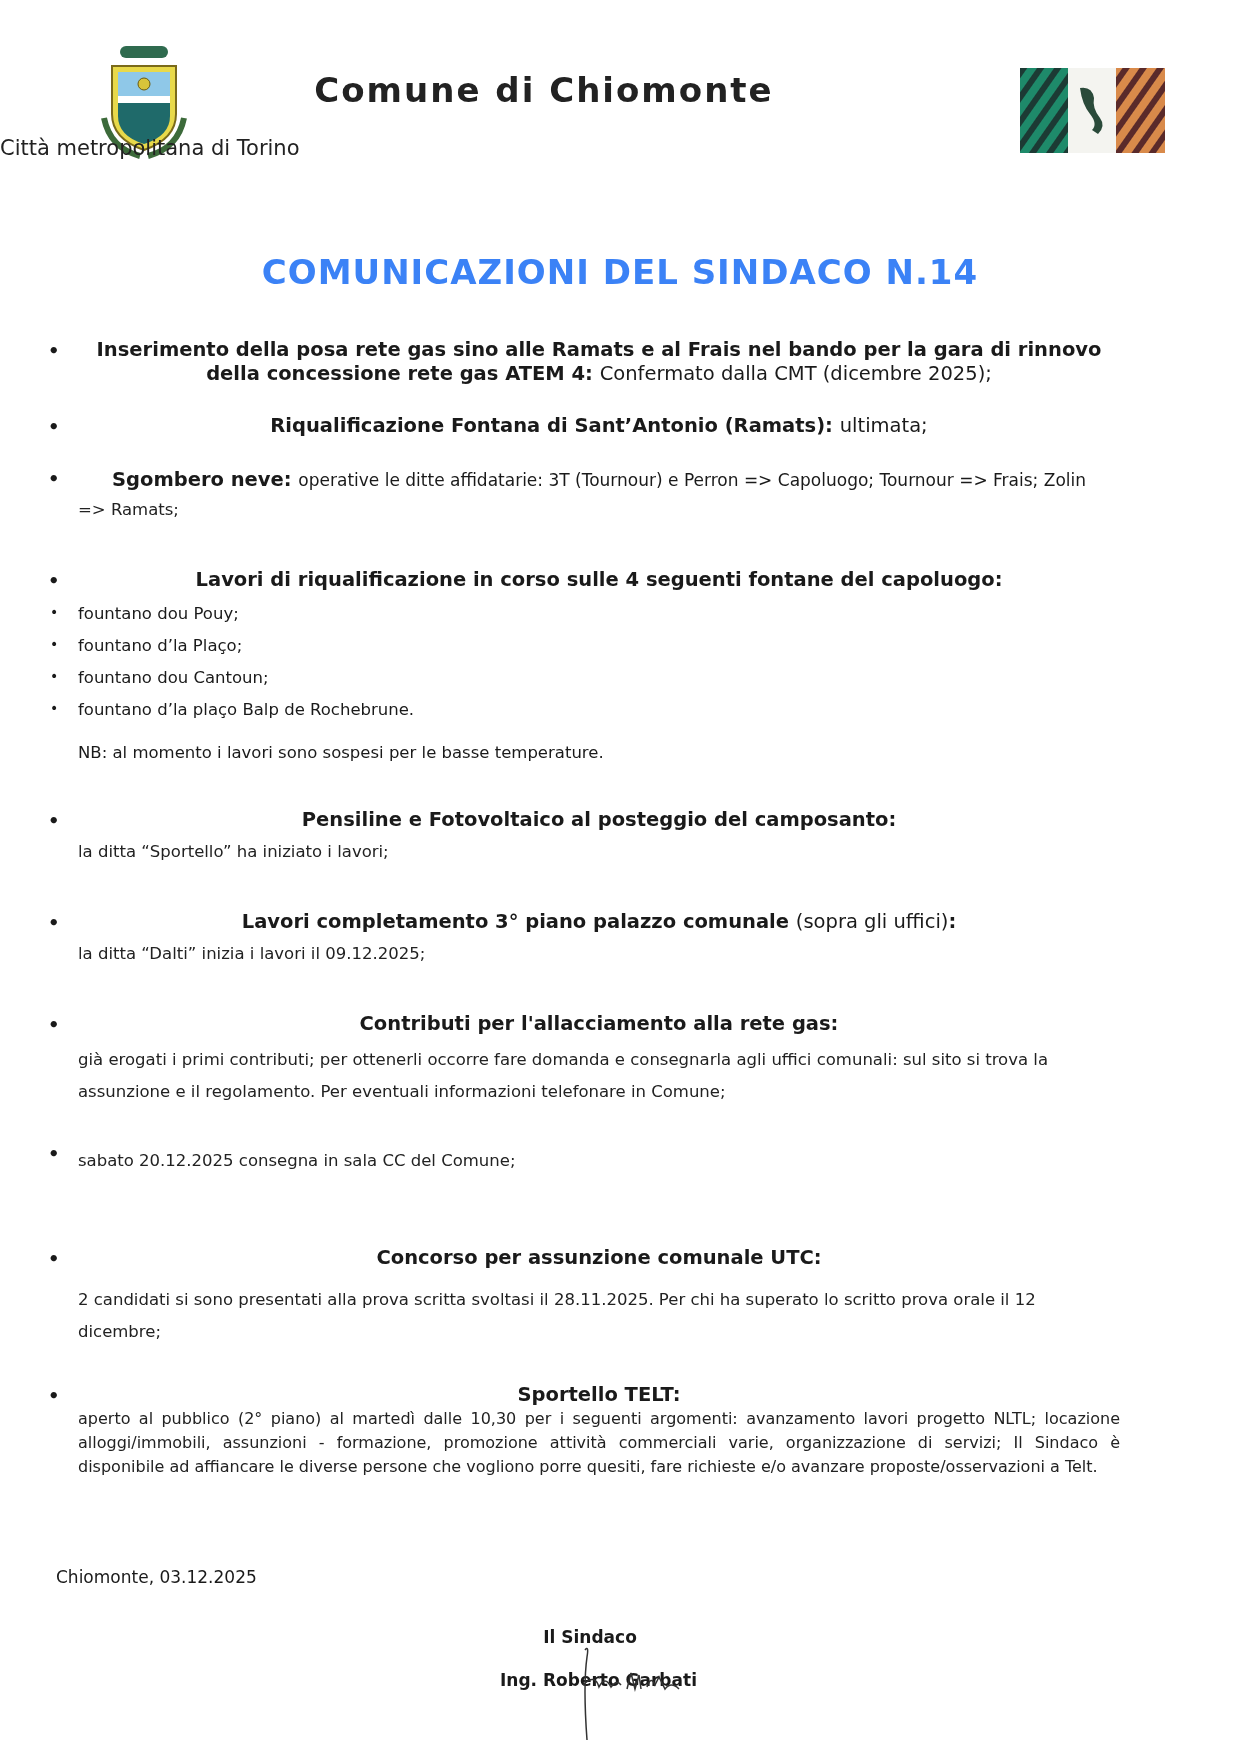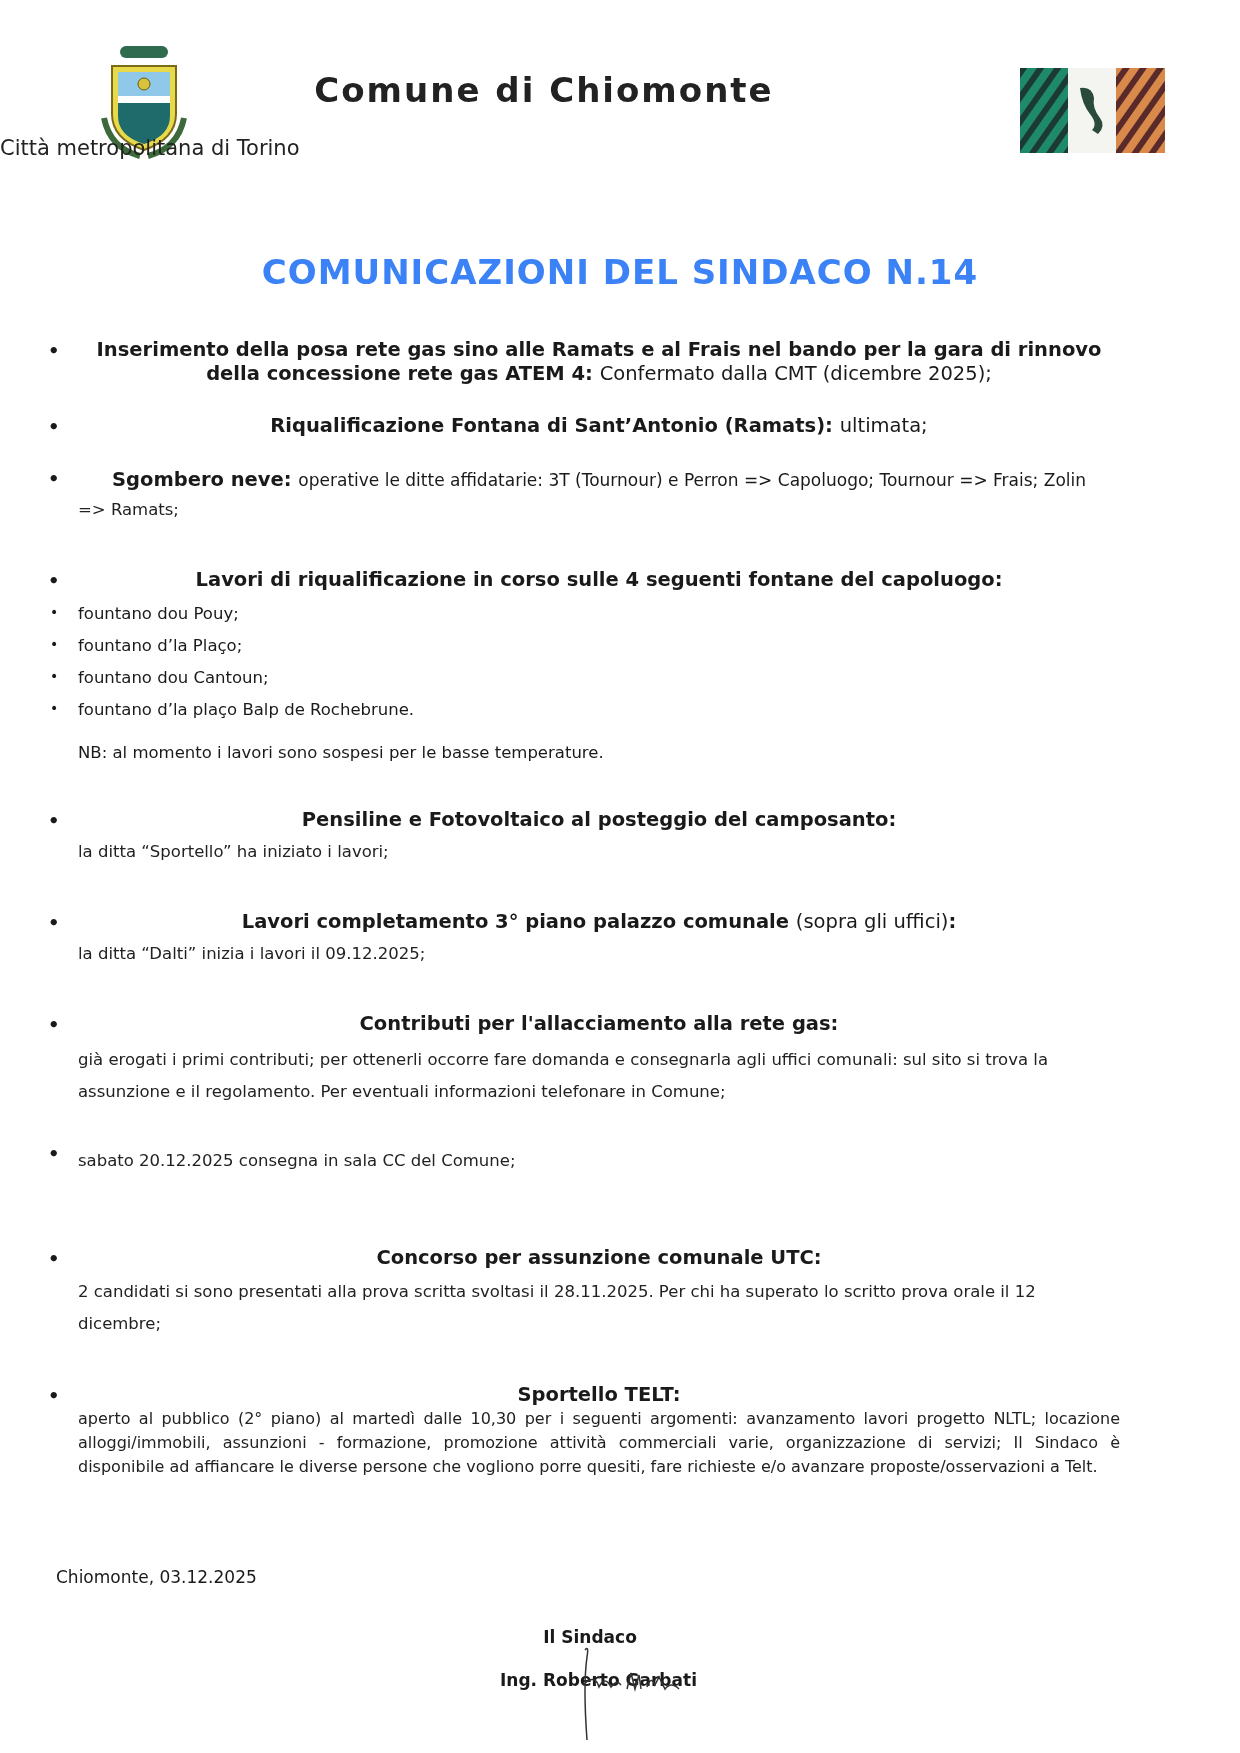--- a/index.html
+++ b/index.html
@@ -143,21 +143,21 @@
   </div>
 
   <div class="item" style="top:1141px;">
     <span class="bullet" style="top:2px;">•</span>
     <div class="body-text" style="margin-top:10px;">sabato 20.12.2025 consegna in sala CC del Comune;</div>
   </div>
 
   <div class="item" style="top:1246px;">
     <span class="bullet" style="top:2px;">•</span>
     <div class="head">Concorso per assunzione comunale UTC:</div>
-    <div class="body-text" style="margin-top:6px; line-height:32px;">2 candidati si sono presentati alla prova scritta svoltasi il 28.11.2025. Per chi ha superato lo scritto prova orale il 12 dicembre;</div>
+    <div class="body-text" style="margin-top:14px; line-height:32px;">2 candidati si sono presentati alla prova scritta svoltasi il 28.11.2025. Per chi ha superato lo scritto prova orale il 12 dicembre;</div>
   </div>
 
   <div class="item" style="top:1383px;">
     <span class="bullet" style="top:2px;">•</span>
     <div class="head">Sportello TELT:</div>
     <div class="body-text" style="line-height:24px; text-align:justify; font-size:16px;">aperto al pubblico (2° piano) al martedì dalle 10,30 per i seguenti argomenti: avanzamento lavori progetto NLTL; locazione alloggi/immobili, assunzioni - formazione, promozione attività commerciali varie, organizzazione di servizi; Il Sindaco è disponibile ad affiancare le diverse persone che vogliono porre quesiti, fare richieste e/o avanzare proposte/osservazioni a Telt.</div>
   </div>
 
   <div class="closing-date">Chiomonte, 03.12.2025</div>
   <div class="sign-title">Il Sindaco</div>

